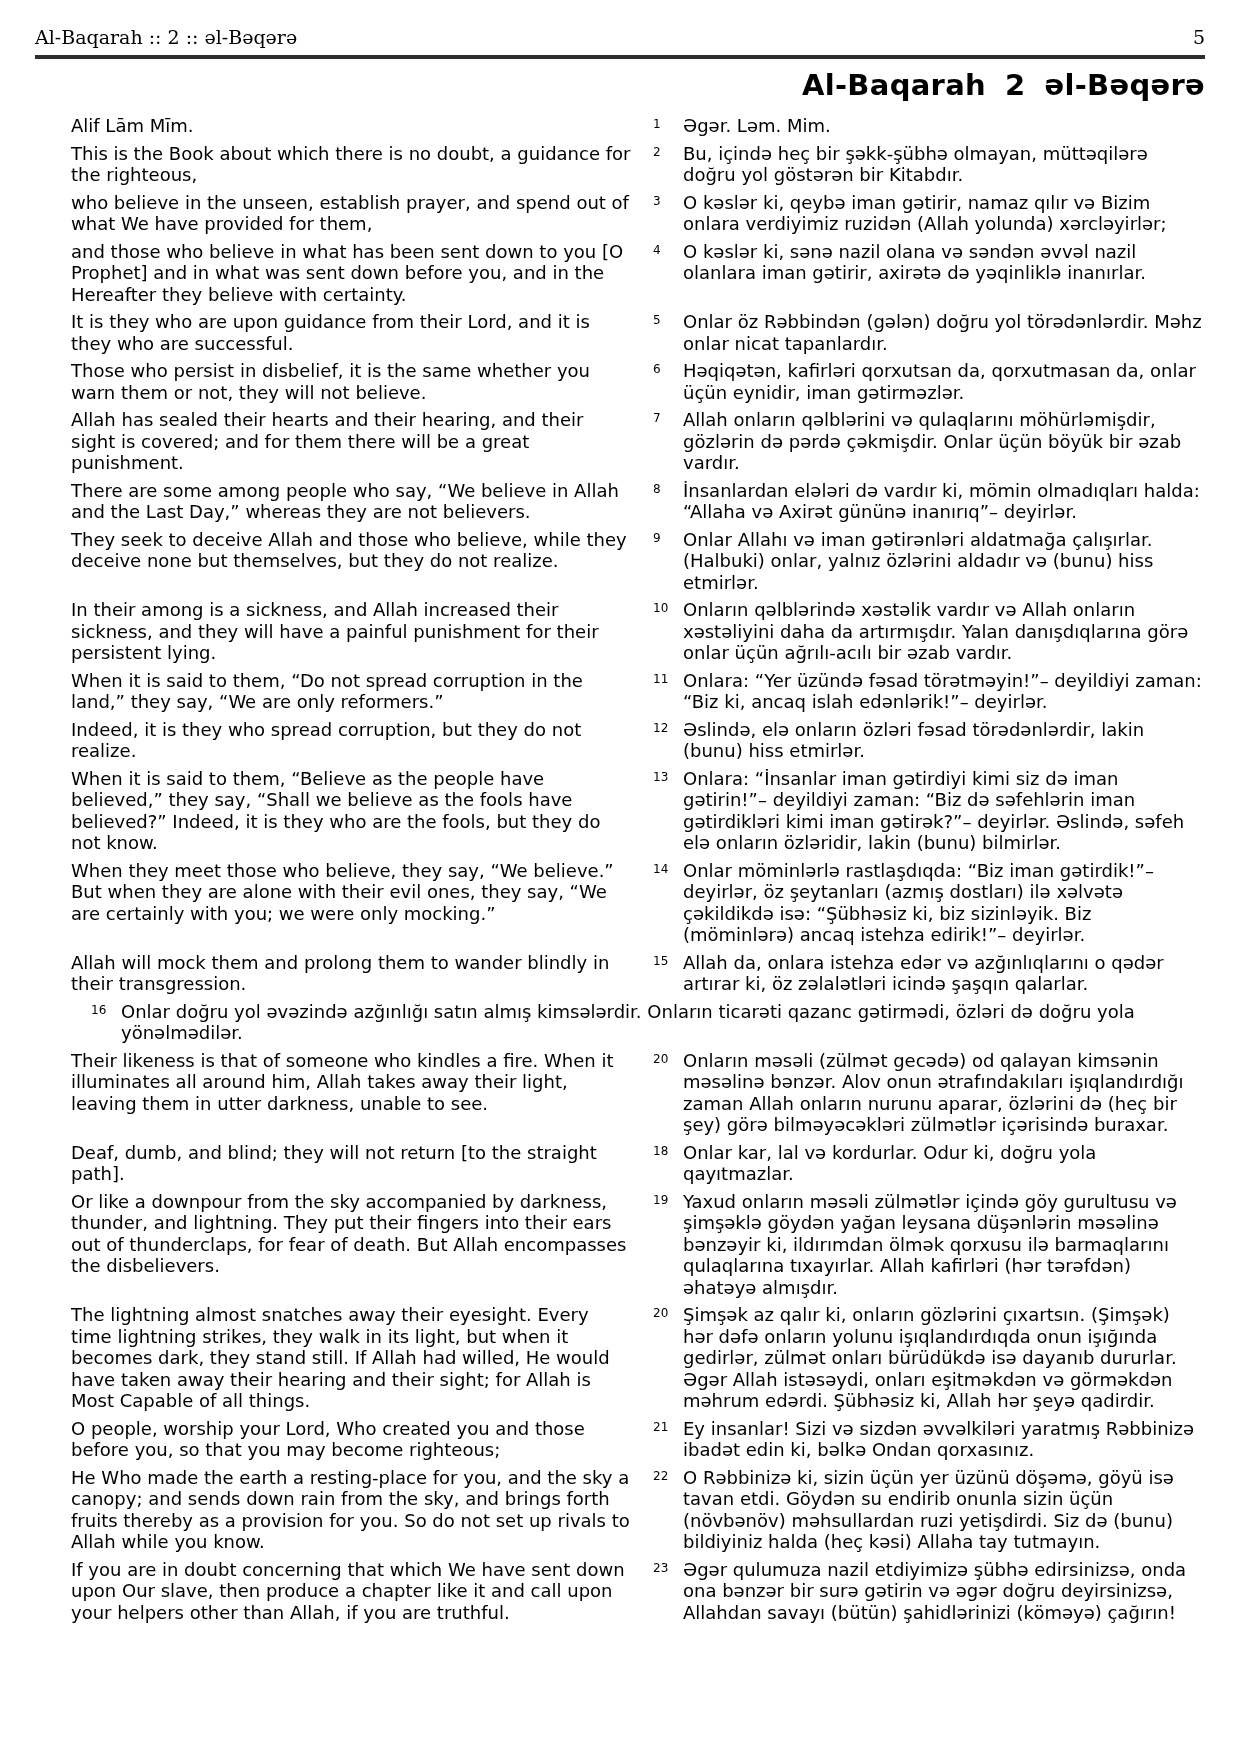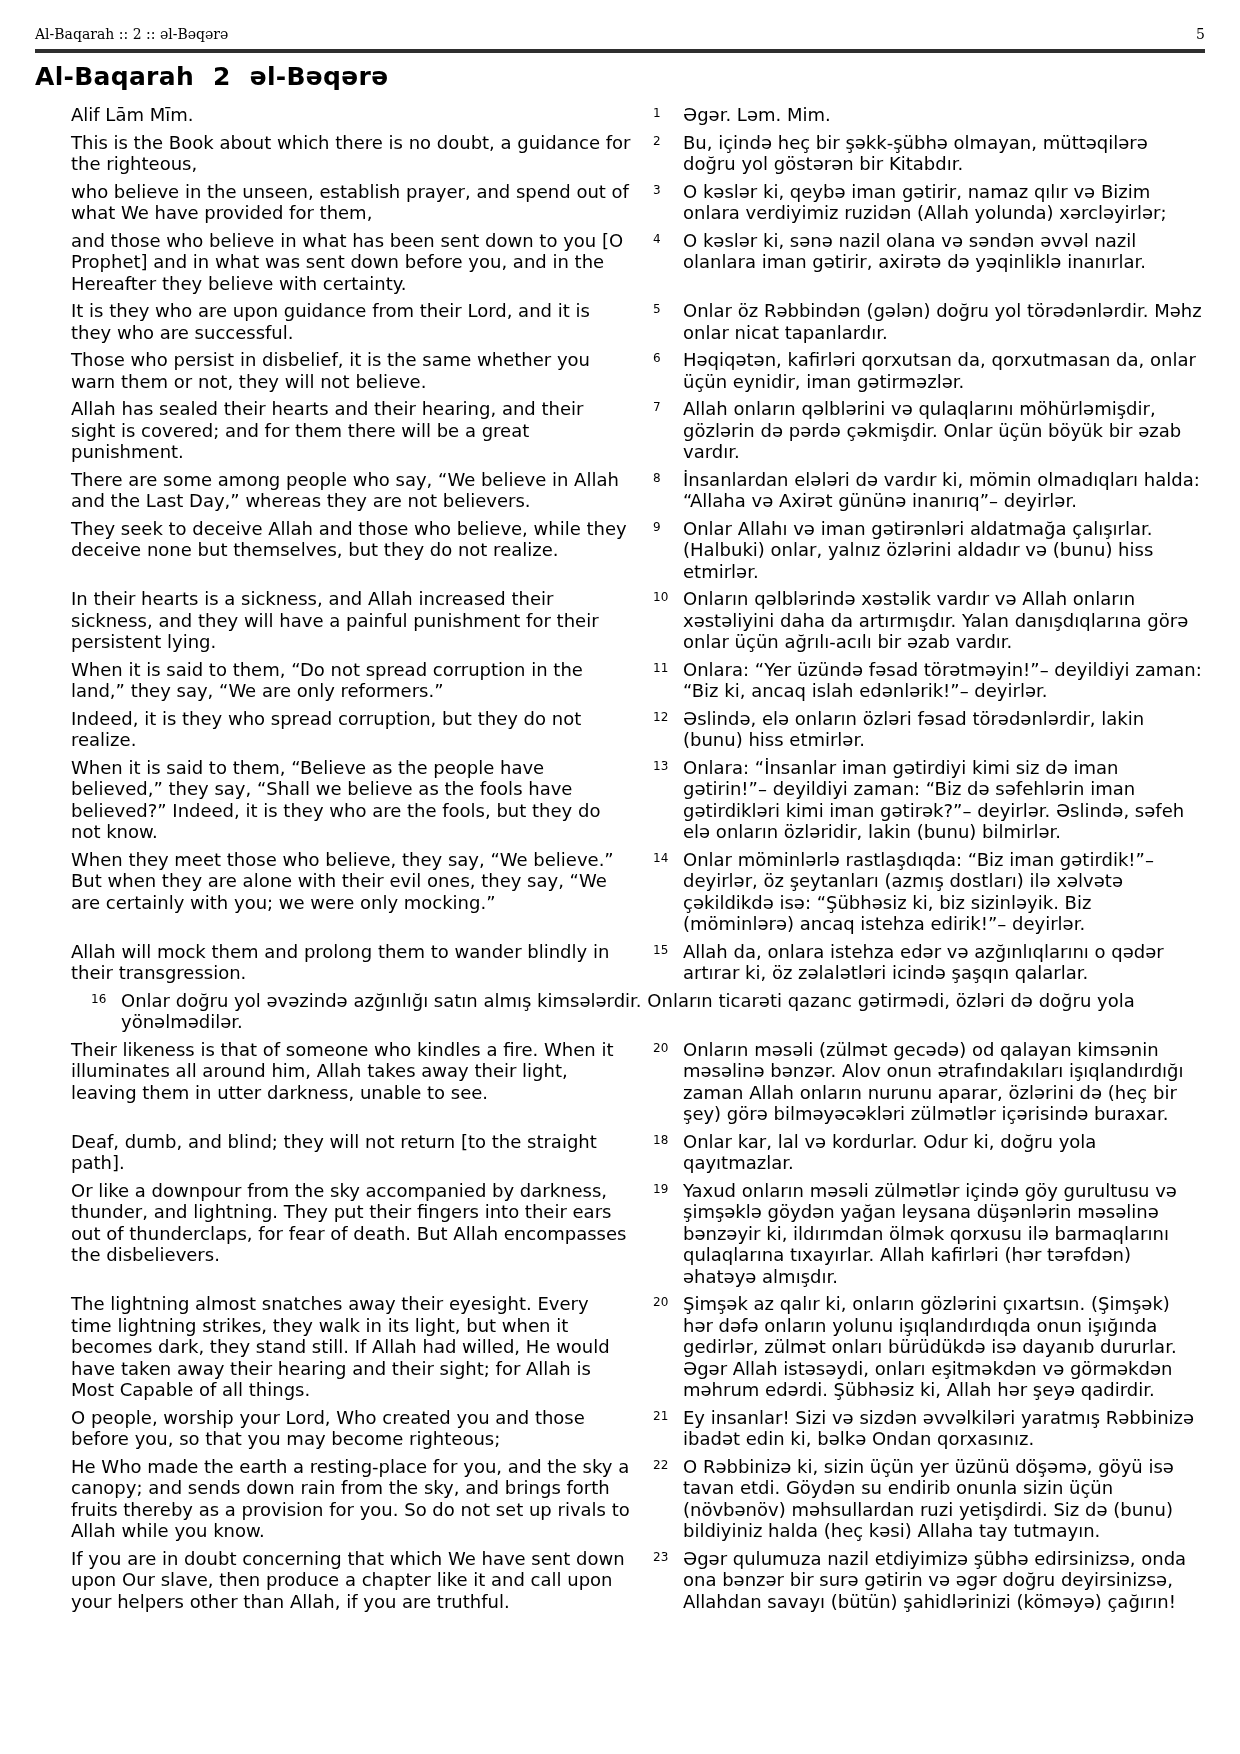--- a/index.html
+++ b/index.html
@@ -15,27 +15,27 @@
     font-family: "DejaVu Sans", "Liberation Sans", sans-serif;
   }
   .page {
     padding: 26px 35px 0 35px;
   }
   .running-header {
     display: flex;
     justify-content: space-between;
     align-items: baseline;
     font-family: "DejaVu Serif", "Liberation Serif", serif;
-    font-size: 14px;
+    font-size: 19px;
     padding-bottom: 7px;
     border-bottom: 4px solid #2e2e2e;
   }
   .chapter-title {
-    text-align: left;
-    font-size: 25px;
+    text-align: right;
+    font-size: 29px;
     font-weight: bold;
     margin: 9px 0 13px 0;
     letter-spacing: 0.3px;
   }
   .chapter-title span + span {
     margin-left: 19px;
   }
   .verses {
     font-size: 18px;
     line-height: 21.5px;
@@ -148,21 +148,21 @@
 
   <div class="verse-row">
     <div class="col-en">They seek to deceive Allah and those who believe, while they deceive none but themselves, but they do not realize.</div>
     <div class="col-az">
       <span class="vnum">9</span>
       <div class="az-text">Onlar Allahı və iman gətirənləri aldatmağa çalışırlar. (Halbuki) onlar, yalnız özlərini aldadır və (bunu) hiss etmirlər.</div>
     </div>
   </div>
 
   <div class="verse-row">
-    <div class="col-en">In their hearts is a sickness, and Allah increased their sickness, and they will have a painful punishment for their persistent lying.</div>
+    <div class="col-en">In their among is a sickness, and Allah increased their sickness, and they will have a painful punishment for their persistent lying.</div>
     <div class="col-az">
       <span class="vnum">10</span>
       <div class="az-text">Onların qəlblərində xəstəlik vardır və Allah onların xəstəliyini daha da artırmışdır. Yalan danışdıqlarına görə onlar üçün ağrılı-acılı bir əzab vardır.</div>
     </div>
   </div>
 
   <div class="verse-row">
     <div class="col-en">When it is said to them, “Do not spread corruption in the land,” they say, “We are only reformers.”</div>
     <div class="col-az">
       <span class="vnum">11</span>

